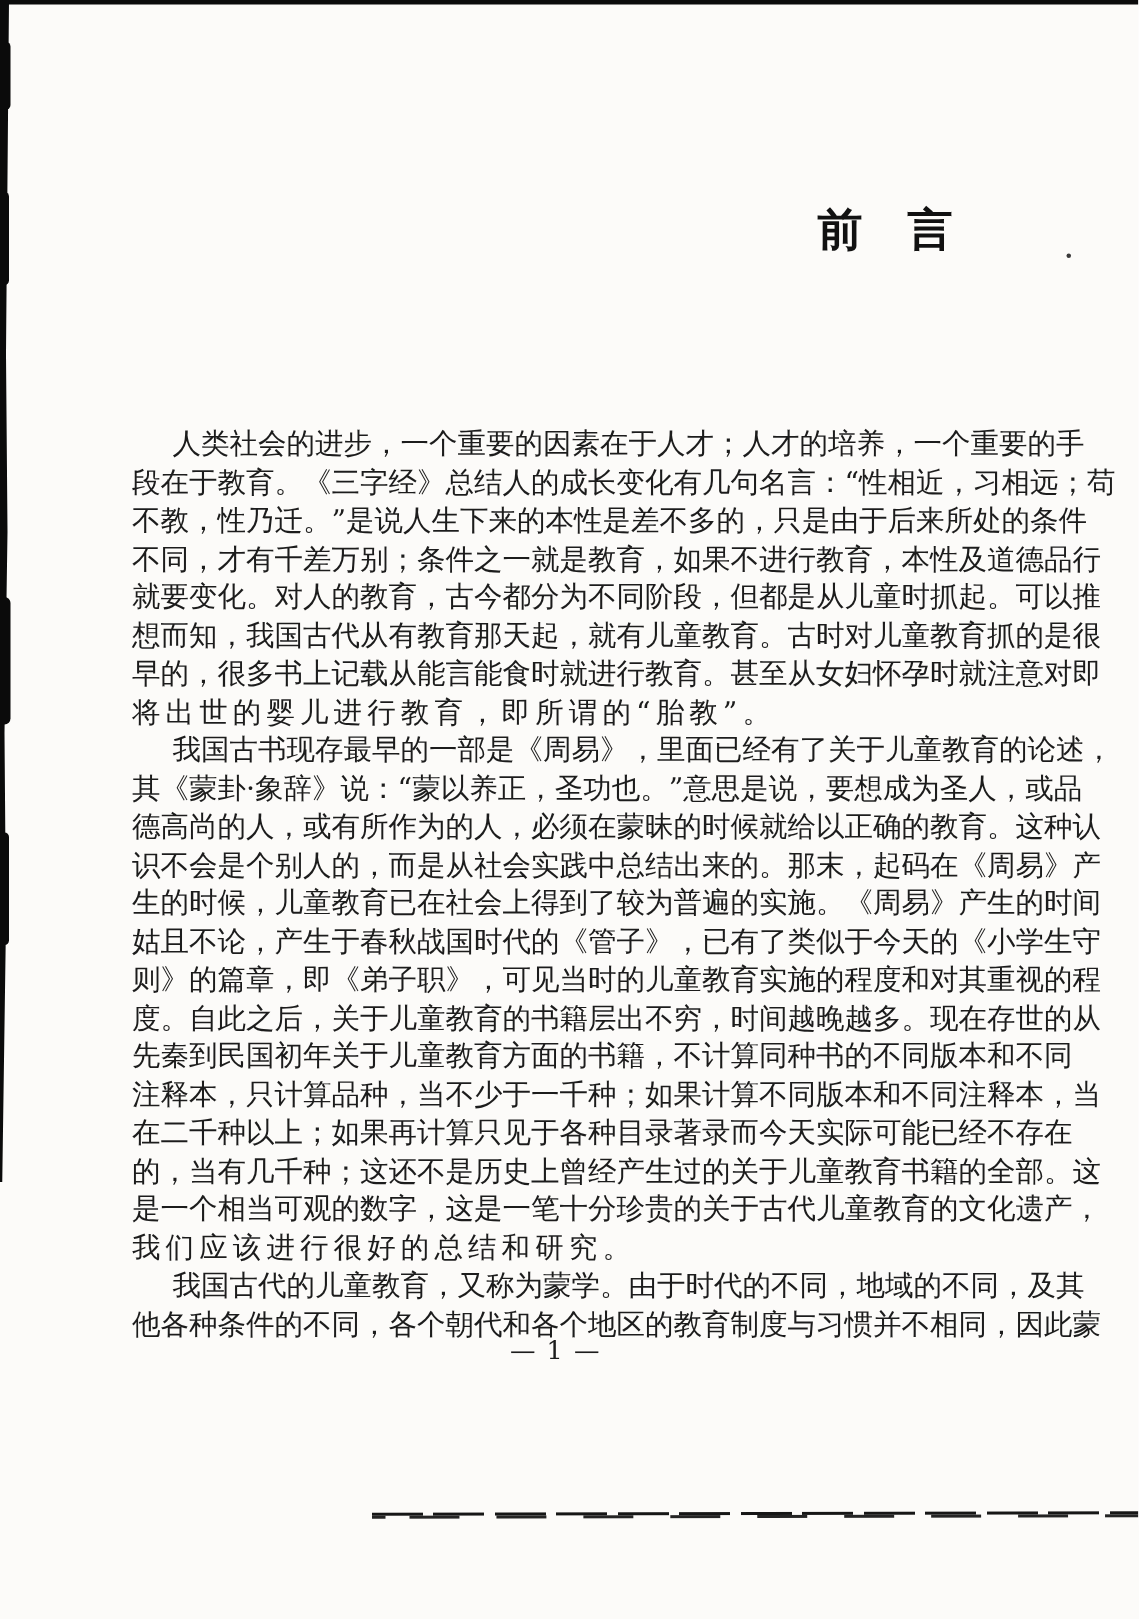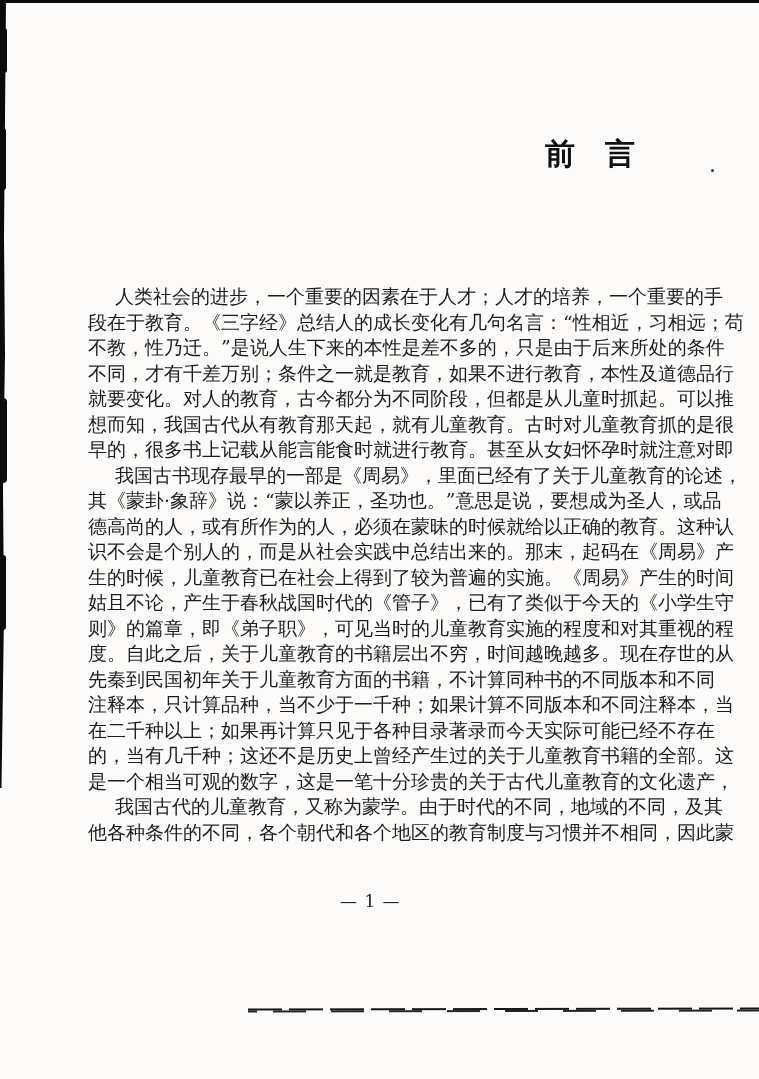--- a/index.html
+++ b/index.html
@@ -339,20 +339,21 @@
         <span>妇</span>
         <span>怀</span>
         <span>孕</span>
         <span>时</span>
         <span>就</span>
         <span>注</span>
         <span>意</span>
         <span>对</span>
         <span>即</span>
       </div>
+      <div class="line">将出世的婴儿进行教育，即所谓的“胎教”。</div>
       <div class="line fill indent">
         <span>我</span>
         <span>国</span>
         <span>古</span>
         <span>书</span>
         <span>现</span>
         <span>存</span>
         <span>最</span>
         <span>早</span>
         <span>的</span>
@@ -805,20 +806,21 @@
         <span>童</span>
         <span>教</span>
         <span>育</span>
         <span>的</span>
         <span>文</span>
         <span>化</span>
         <span>遗</span>
         <span>产</span>
         <span>，</span>
       </div>
+      <div class="line">我们应该进行很好的总结和研究。</div>
       <div class="line fill indent">
         <span>我</span>
         <span>国</span>
         <span>古</span>
         <span>代</span>
         <span>的</span>
         <span>儿</span>
         <span>童</span>
         <span>教</span>
         <span>育</span>

